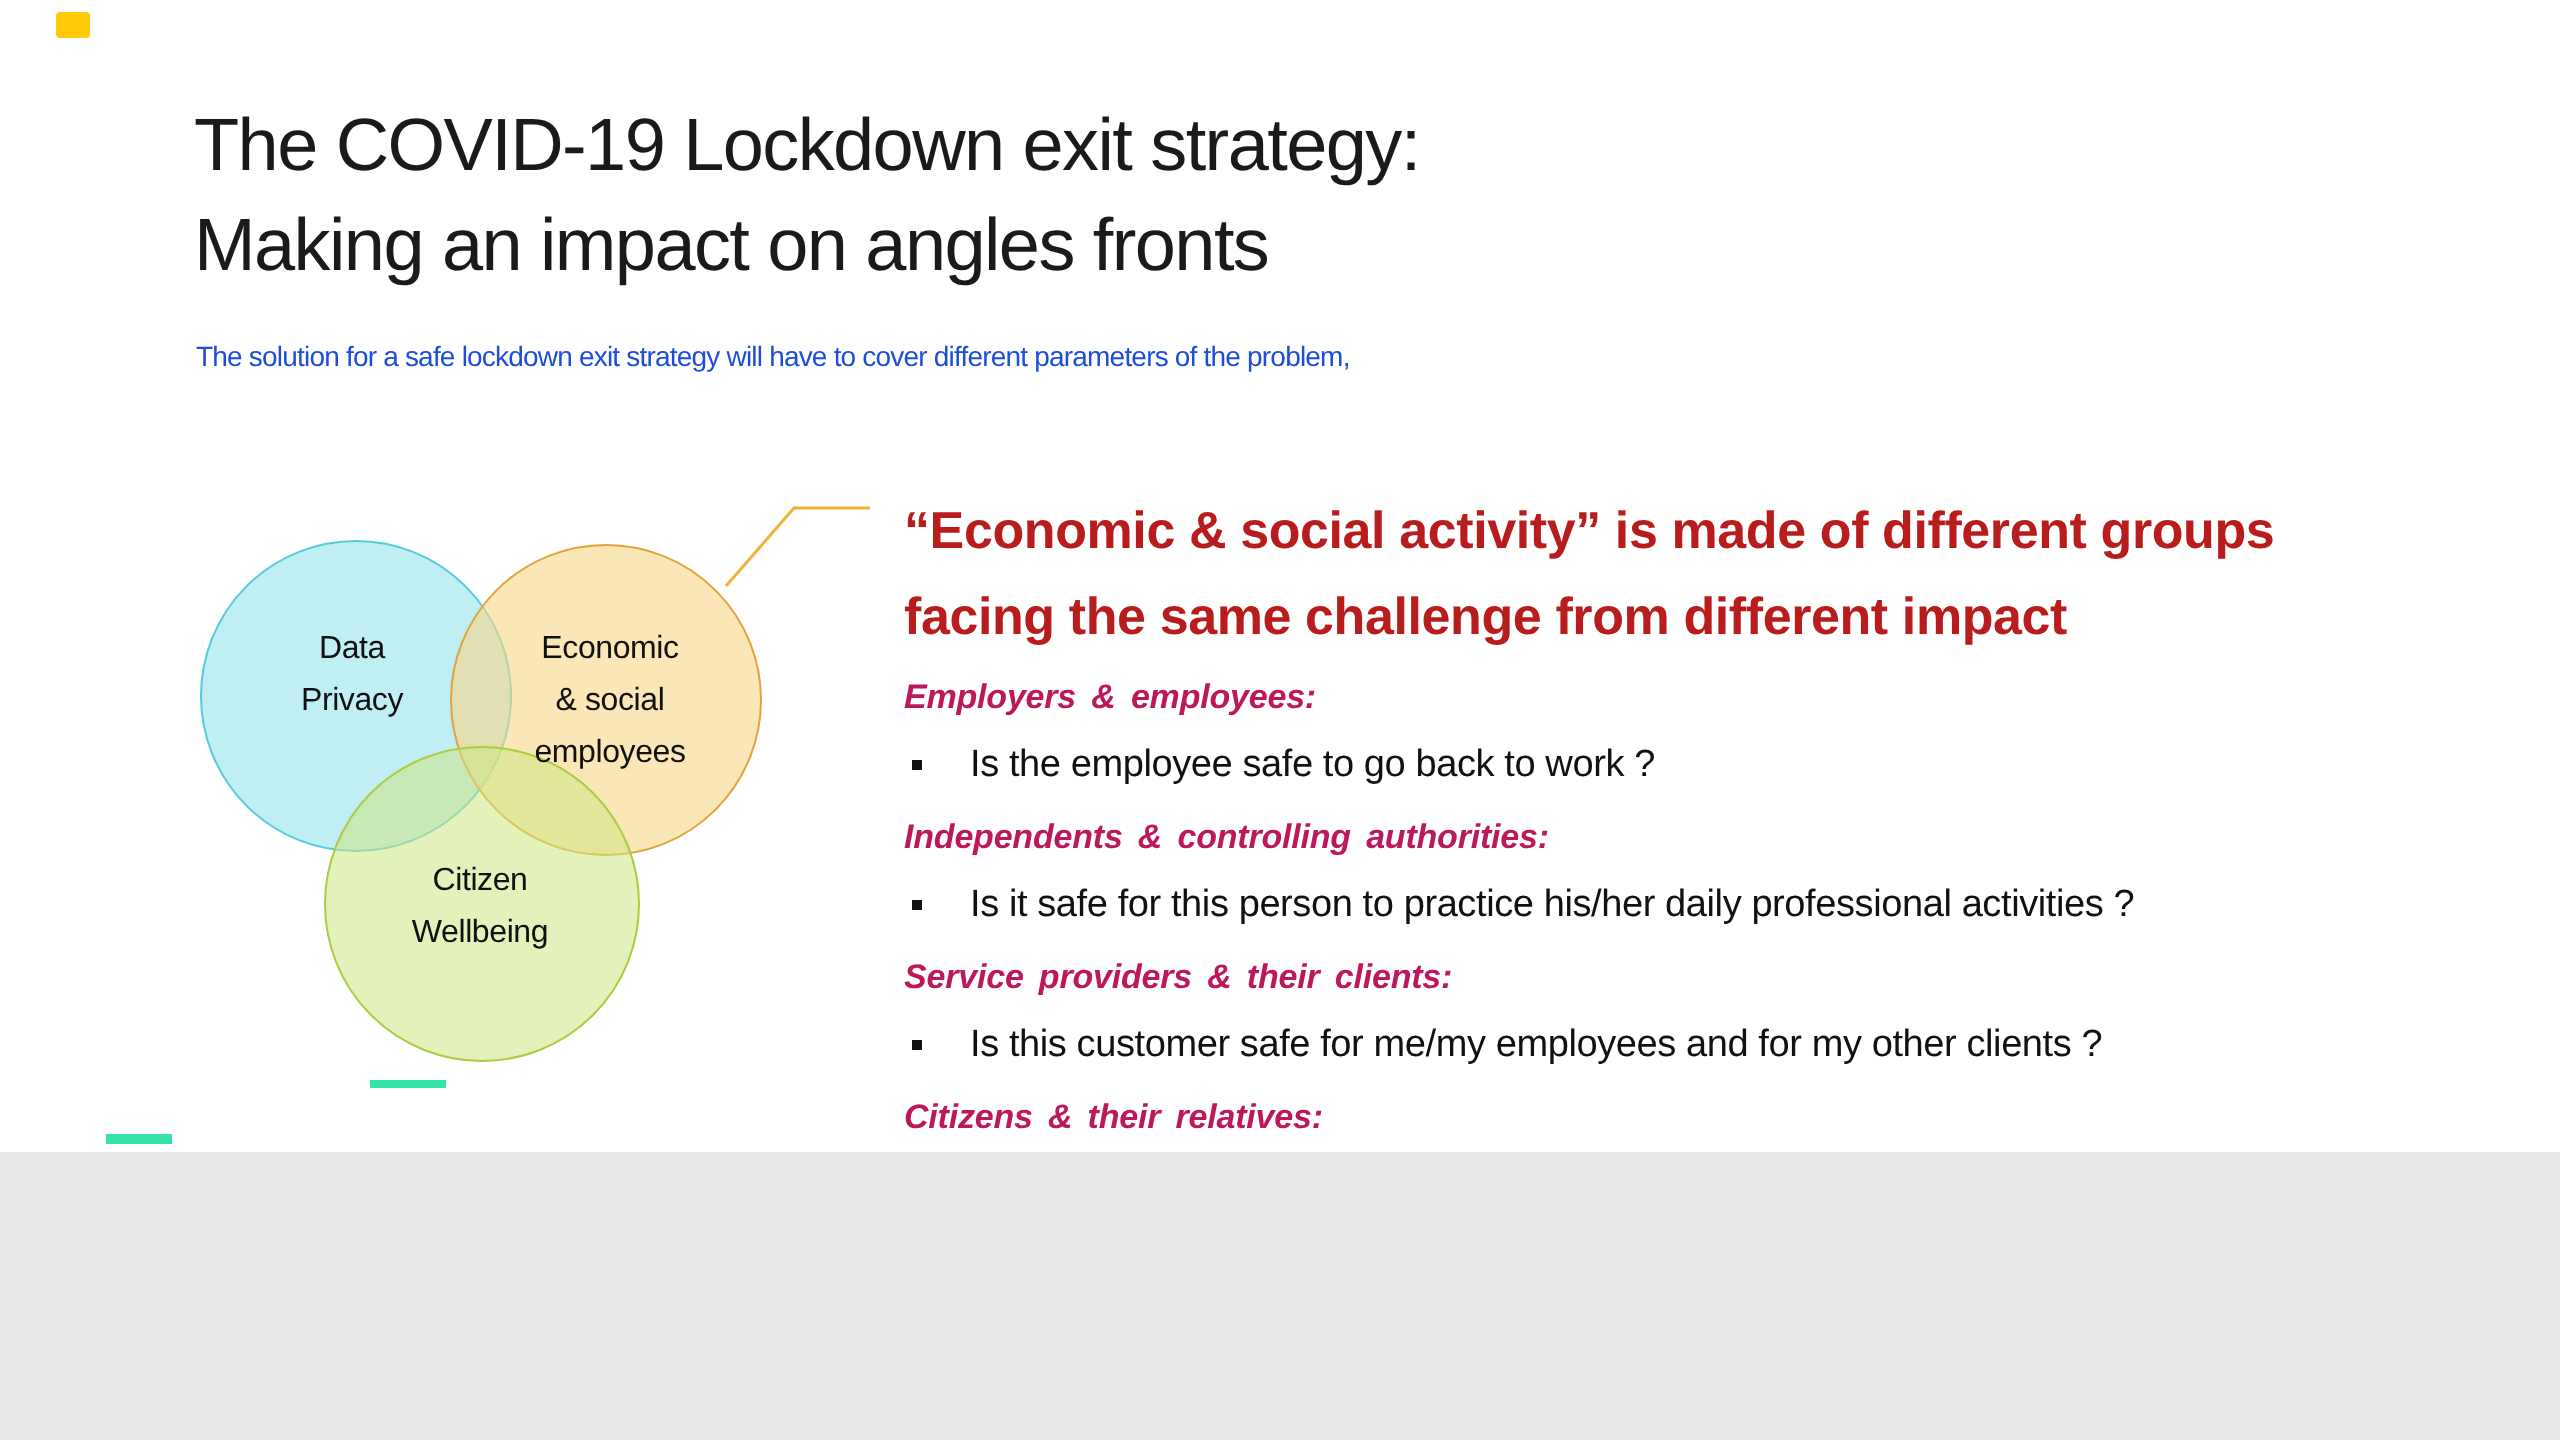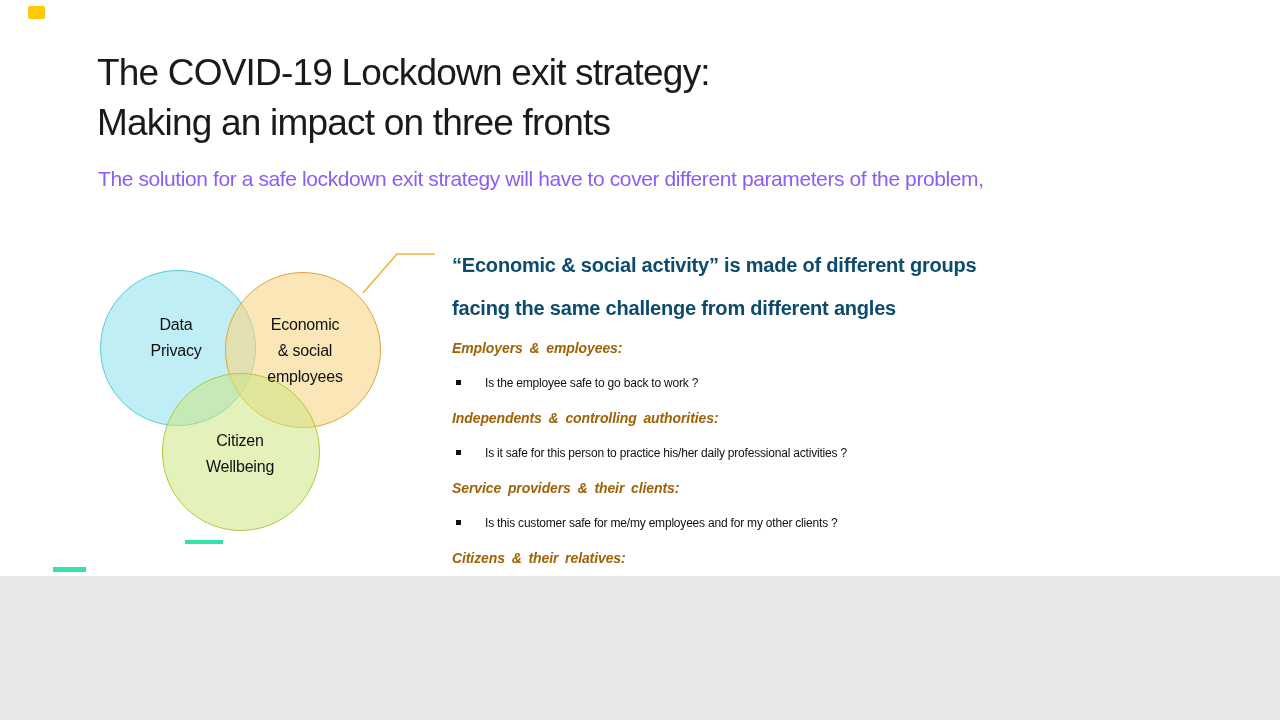--- a/index.html
+++ b/index.html
@@ -17,22 +17,22 @@
     width: 17px; height: 13px; border-radius: 2px;
     background: #FFC808;
   }
   #title {
     position: absolute; left: 97px; top: 48px;
     font-size: 37px; line-height: 50px; font-weight: 400;
     letter-spacing: -0.8px; color: #1a1a1a; white-space: nowrap;
   }
   #subtitle {
     position: absolute; left: 98px; top: 164px;
-    font-size: 21px; line-height: 29px; font-weight: 400;
-    letter-spacing: -0.4px; color: #8b5cf6; white-space: nowrap;
+    font-size: 14px; line-height: 29px; font-weight: 400;
+    letter-spacing: -0.4px; color: #1d4ed8; white-space: nowrap;
   }
   
   .venn-circle { position: absolute; border-radius: 50%; }
   #circle-privacy {
     left: 100px; top: 270px; width: 156px; height: 156px;
     background: rgba(164, 231, 240, 0.70); border: 1.5px solid #55CBDB; z-index: 1;
   }
   #circle-economic {
     left: 225px; top: 272px; width: 156px; height: 156px;
     background: rgba(247, 214, 138, 0.62); border: 1.5px solid #E3A33C; z-index: 2;
@@ -46,31 +46,31 @@
     text-align: center; font-size: 16px; line-height: 26px;
     color: #111111; letter-spacing: -0.2px;
   }
   #label-privacy  { left: 116px; top: 312px; }
   #label-economic { left: 245px; top: 312px; }
   #label-citizen  { left: 180px; top: 428px; }
   #callout-svg { position: absolute; left: 0; top: 0; z-index: 5; }
   
   #panel-heading {
     position: absolute; left: 452px; top: 244px; width: 790px;
-    font-size: 20px; font-weight: bold; line-height: 43px;
-    letter-spacing: -0.2px; color: #0c4a6e;
+    font-size: 26px; font-weight: bold; line-height: 43px;
+    letter-spacing: -0.2px; color: #b91c1c;
   }
   #panel-groups { position: absolute; left: 452px; top: 338px; width: 770px; }
   .group-header {
-    font-size: 14px; line-height: 21px; font-weight: bold; font-style: italic;
-    color: #a16207; word-spacing: 3px; margin: 0 0 14px 0; letter-spacing: -0.1px;
+    font-size: 17px; line-height: 21px; font-weight: bold; font-style: italic;
+    color: #be185d; word-spacing: 3px; margin: 0 0 14px 0; letter-spacing: -0.1px;
   }
   .group-bullet {
     display: flex; align-items: flex-start;
-    font-size: 12px; line-height: 20px; color: #111111;
+    font-size: 19px; line-height: 20px; color: #111111;
     letter-spacing: -0.2px; margin: 0 0 15px 0;
   }
   .bullet-square {
     flex: 0 0 auto; width: 5px; height: 5px; background: #111111;
     margin: 7px 24px 0 4px;
   }
   
   .decor { position: absolute; }
   #bar-teal-left {
     left: 0; top: 603px; width: 300px; height: 21px;
@@ -103,21 +103,21 @@
 </style>
 </head>
 <body>
 
 <div id="slide">
 
   <div id="corner-square"></div>
 
   <div id="title">
     <span>The COVID-19 Lockdown exit strategy:</span><br>
-    <span>Making an impact on three fronts</span>
+    <span>Making an impact on angles fronts</span>
   </div>
 
   <div id="subtitle">
     <span>The solution for a safe lockdown exit strategy will have to cover different parameters of the problem,</span><br>
   </div>
 
   <div id="circle-privacy" class="venn-circle"></div>
   <div id="circle-economic" class="venn-circle"></div>
   <div id="circle-citizen" class="venn-circle"></div>
 
@@ -134,21 +134,21 @@
     <span>Citizen</span><br>
     <span>Wellbeing</span>
   </div>
 
   <svg id="callout-svg" width="1280" height="720">
     <polyline points="363,293 397,254 435,254" fill="none" stroke="#F2B234" stroke-width="1.5"></polyline>
   </svg>
 
   <div id="panel-heading">
     <span>“Economic &amp; social activity” is made of different groups</span><br>
-    <span>facing the same challenge from different angles</span>
+    <span>facing the same challenge from different impact</span>
   </div>
 
   <div id="panel-groups">
     <div class="group-header">Employers &amp; employees:</div>
     <div class="group-bullet">
       <span class="bullet-square"></span>
       <span>Is the employee safe to go back to work ?</span>
     </div>
 
     <div class="group-header">Independents &amp; controlling authorities:</div>

